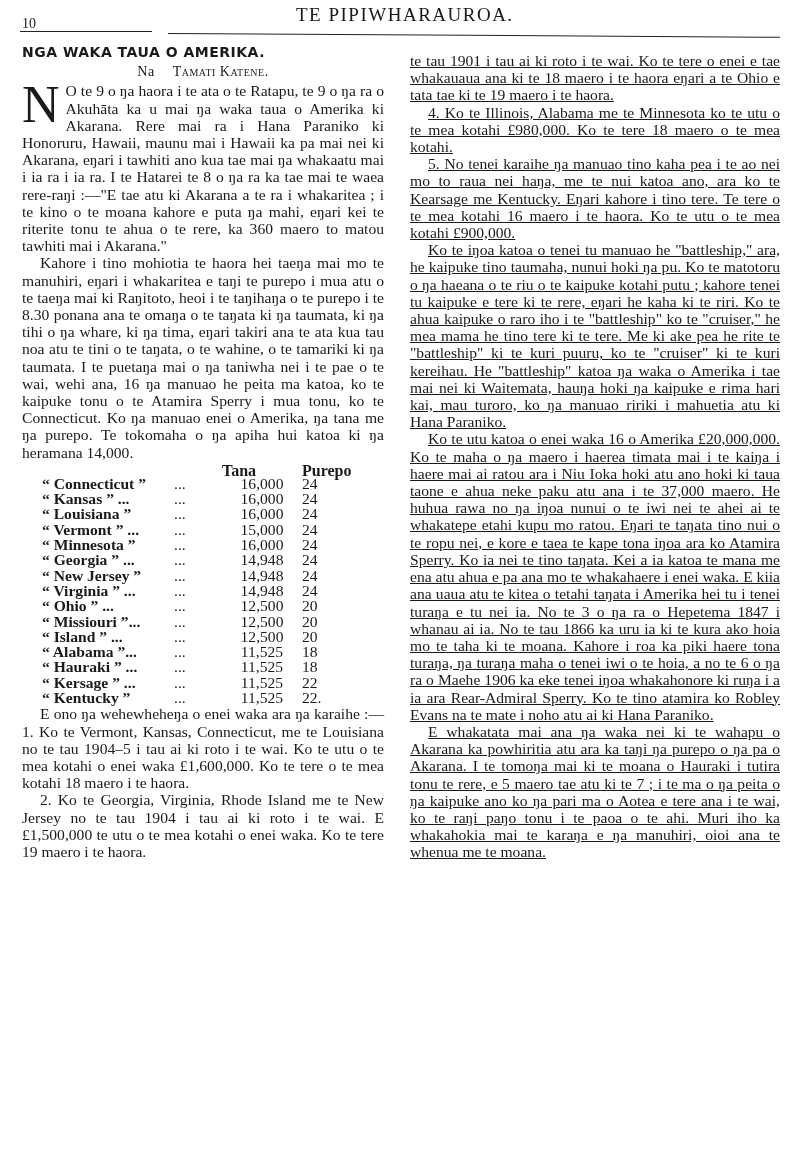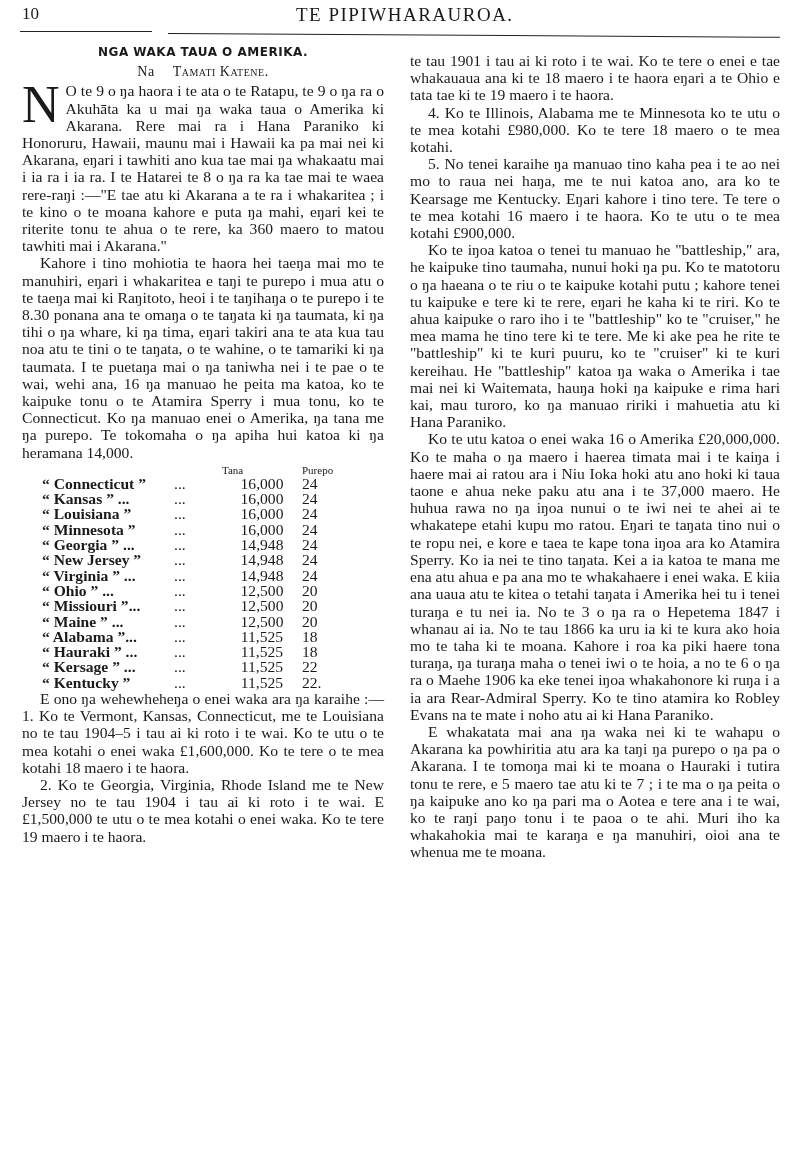--- a/index.html
+++ b/index.html
@@ -1,34 +1,34 @@
 <!DOCTYPE html>
 <html><head>
 <meta charset="utf-8">
 <style>
   html, body { margin: 0; padding: 0; background: #ffffff; }
   body { width: 794px; height: 1156px; position: relative; overflow: hidden;
          font-family: "Liberation Serif", "DejaVu Serif", serif; color: #1a1a1a; }
-  .page-num { position: absolute; left: 22px; top: 4px; font-size: 17px; }
+  .page-num { position: absolute; left: 22px; top: 16px; font-size: 14px; }
   .running-head { position: absolute; left: 296px; top: 4px; font-size: 19px; letter-spacing: 1.5px; }
   .rule-left { position: absolute; left: 20px; top: 31px; width: 132px; border-top: 1.5px solid #222; }
   .rule-main { position: absolute; left: 168px; top: 33px; width: 612px; border-top: 1.5px solid #222; transform: rotate(0.35deg); transform-origin: left; }
   .col { position: absolute; top: 44px; font-size: 15.6px; line-height: 17.2px; text-align: justify; }
   .col-left { left: 22px; width: 362px; }
-  .col-right { left: 410px; width: 370px; top: 52px; }
-  .title { font-family: "DejaVu Sans", sans-serif; font-weight: 900; font-size: 12px; text-align: center;
+  .col-right { left: 410px; width: 370px; top: 52px; text-decoration: underline; }
+  .title { font-family: "DejaVu Sans", sans-serif; font-weight: 900; font-size: 14px; text-align: left;
            letter-spacing: 0.5px; margin: 0 0 2px 0; text-transform: uppercase; }
   .byline { text-align: center; font-size: 14px; letter-spacing: 0.5px; margin-bottom: 2px; }
   .byline .sc { font-variant: small-caps; margin-left: 14px; }
   p { margin: 0; text-indent: 18px; }
   p.noindent { text-indent: 0; }
   .dropcap { float: left; font-size: 52px; line-height: 40px; margin: 3px 6px 0 0; font-weight: normal; }
   .lead-first { text-indent: 0; }
   table.fleet { border-collapse: collapse; margin: 4px 0 0 20px; font-size: 15.6px; }
-  table.fleet th { font-weight: normal; font-size: 11px; line-height: 11px; padding: 0; }
+  table.fleet th { font-weight: bold; font-size: 16px; line-height: 11px; padding: 0; }
   table.fleet td { padding: 0; line-height: 15.3px; white-space: nowrap; }
   td.ship { width: 132px; font-weight: bold; }
   td.dots { width: 48px; text-align: left; }
   td.tana { width: 80px; text-align: center; }
   td.purepo { width: 50px; }
 </style>
 </head>
 <body>
 
 <div class="page-num">10</div>
@@ -67,20 +67,26 @@
           <td class="tana">16,000</td>
           <td class="purepo">24</td>
         </tr>
         <tr>
           <td class="ship">“ Louisiana ”</td>
           <td class="dots">...</td>
           <td class="tana">16,000</td>
           <td class="purepo">24</td>
         </tr>
         <tr>
+          <td class="ship">“ Vermont ” ...</td>
+          <td class="dots">...</td>
+          <td class="tana">15,000</td>
+          <td class="purepo">24</td>
+        </tr>
+        <tr>
           <td class="ship">“ Minnesota ”</td>
           <td class="dots">...</td>
           <td class="tana">16,000</td>
           <td class="purepo">24</td>
         </tr>
         <tr>
           <td class="ship">“ Georgia ” ...</td>
           <td class="dots">...</td>
           <td class="tana">14,948</td>
           <td class="purepo">24</td>
@@ -103,21 +109,21 @@
           <td class="tana">12,500</td>
           <td class="purepo">20</td>
         </tr>
         <tr>
           <td class="ship">“ Missiouri ”...</td>
           <td class="dots">...</td>
           <td class="tana">12,500</td>
           <td class="purepo">20</td>
         </tr>
         <tr>
-          <td class="ship">“ Maine ” ...</td>
+          <td class="ship">“ Island ” ...</td>
           <td class="dots">...</td>
           <td class="tana">12,500</td>
           <td class="purepo">20</td>
         </tr>
         <tr>
           <td class="ship">“ Alabama ”...</td>
           <td class="dots">...</td>
           <td class="tana">11,525</td>
           <td class="purepo">18</td>
         </tr>

